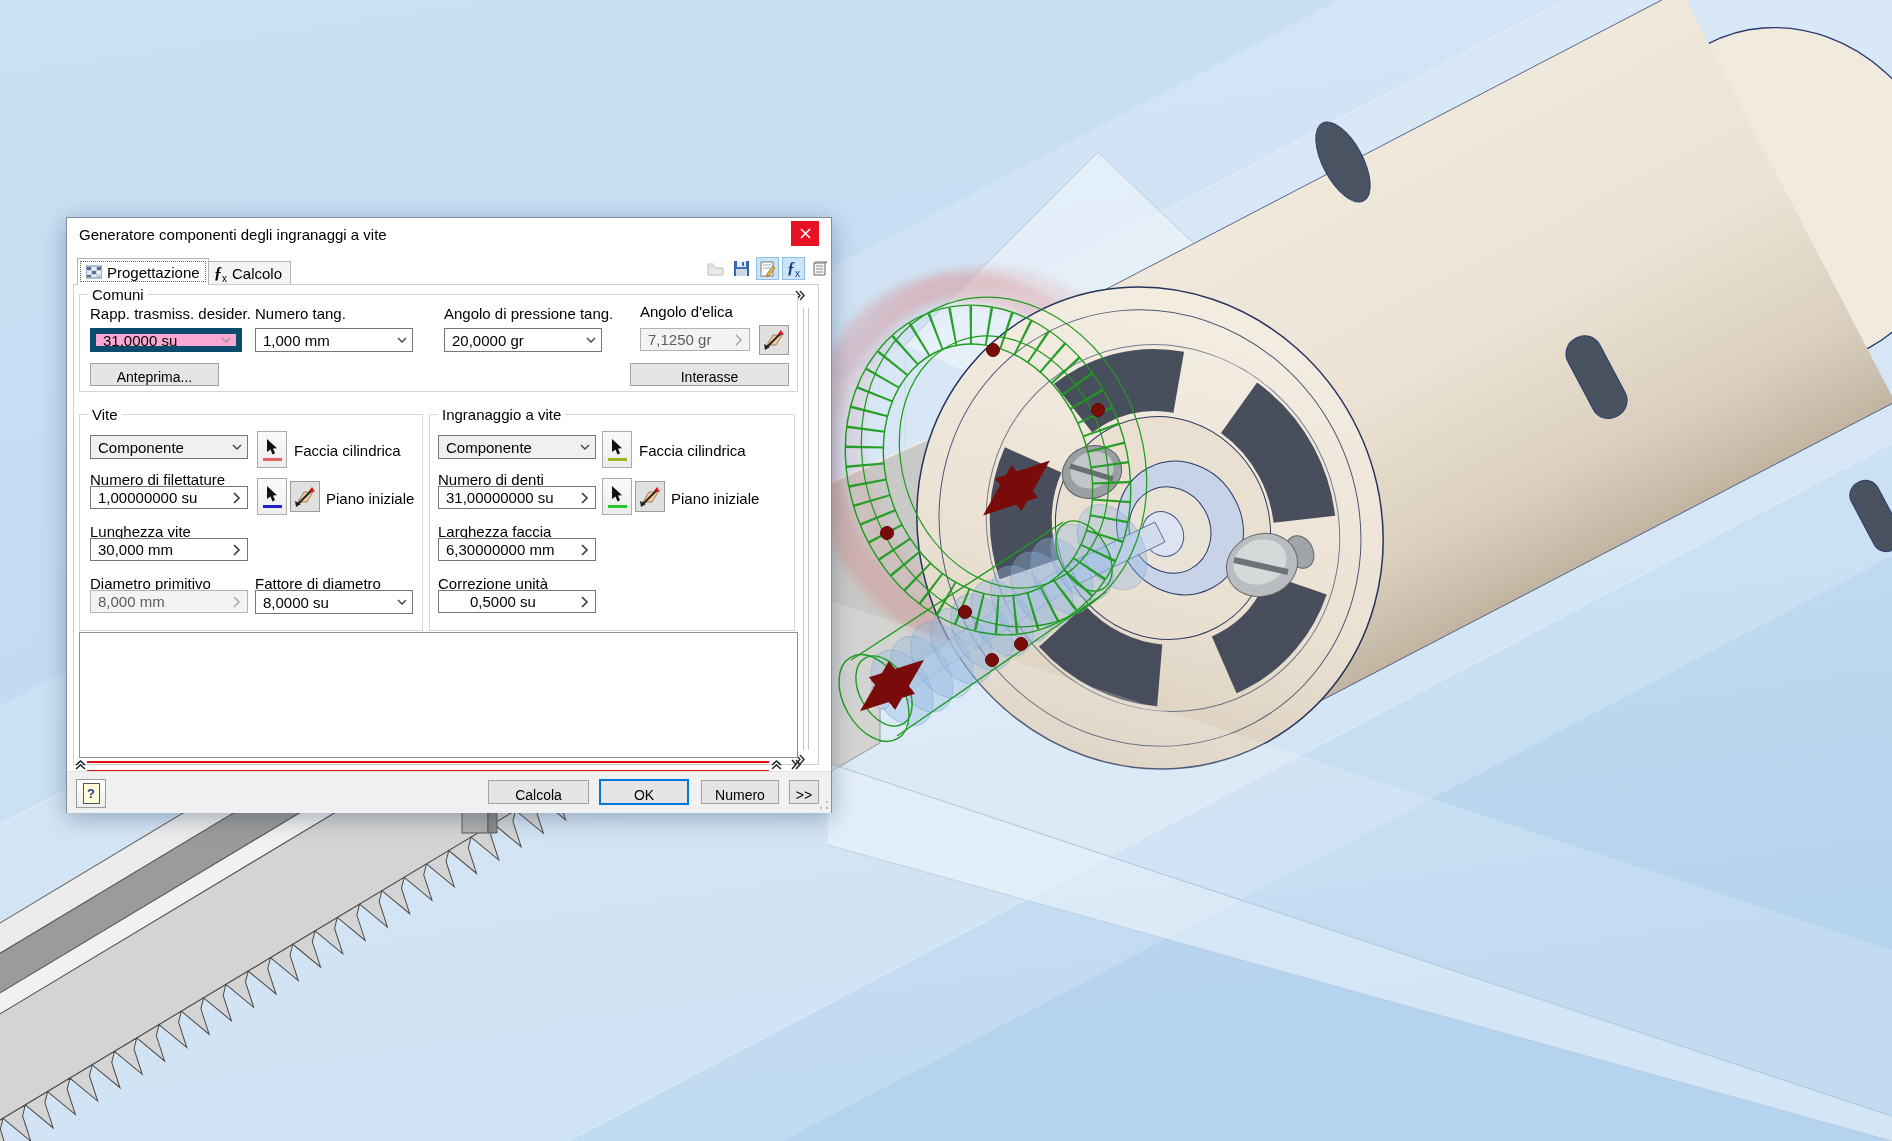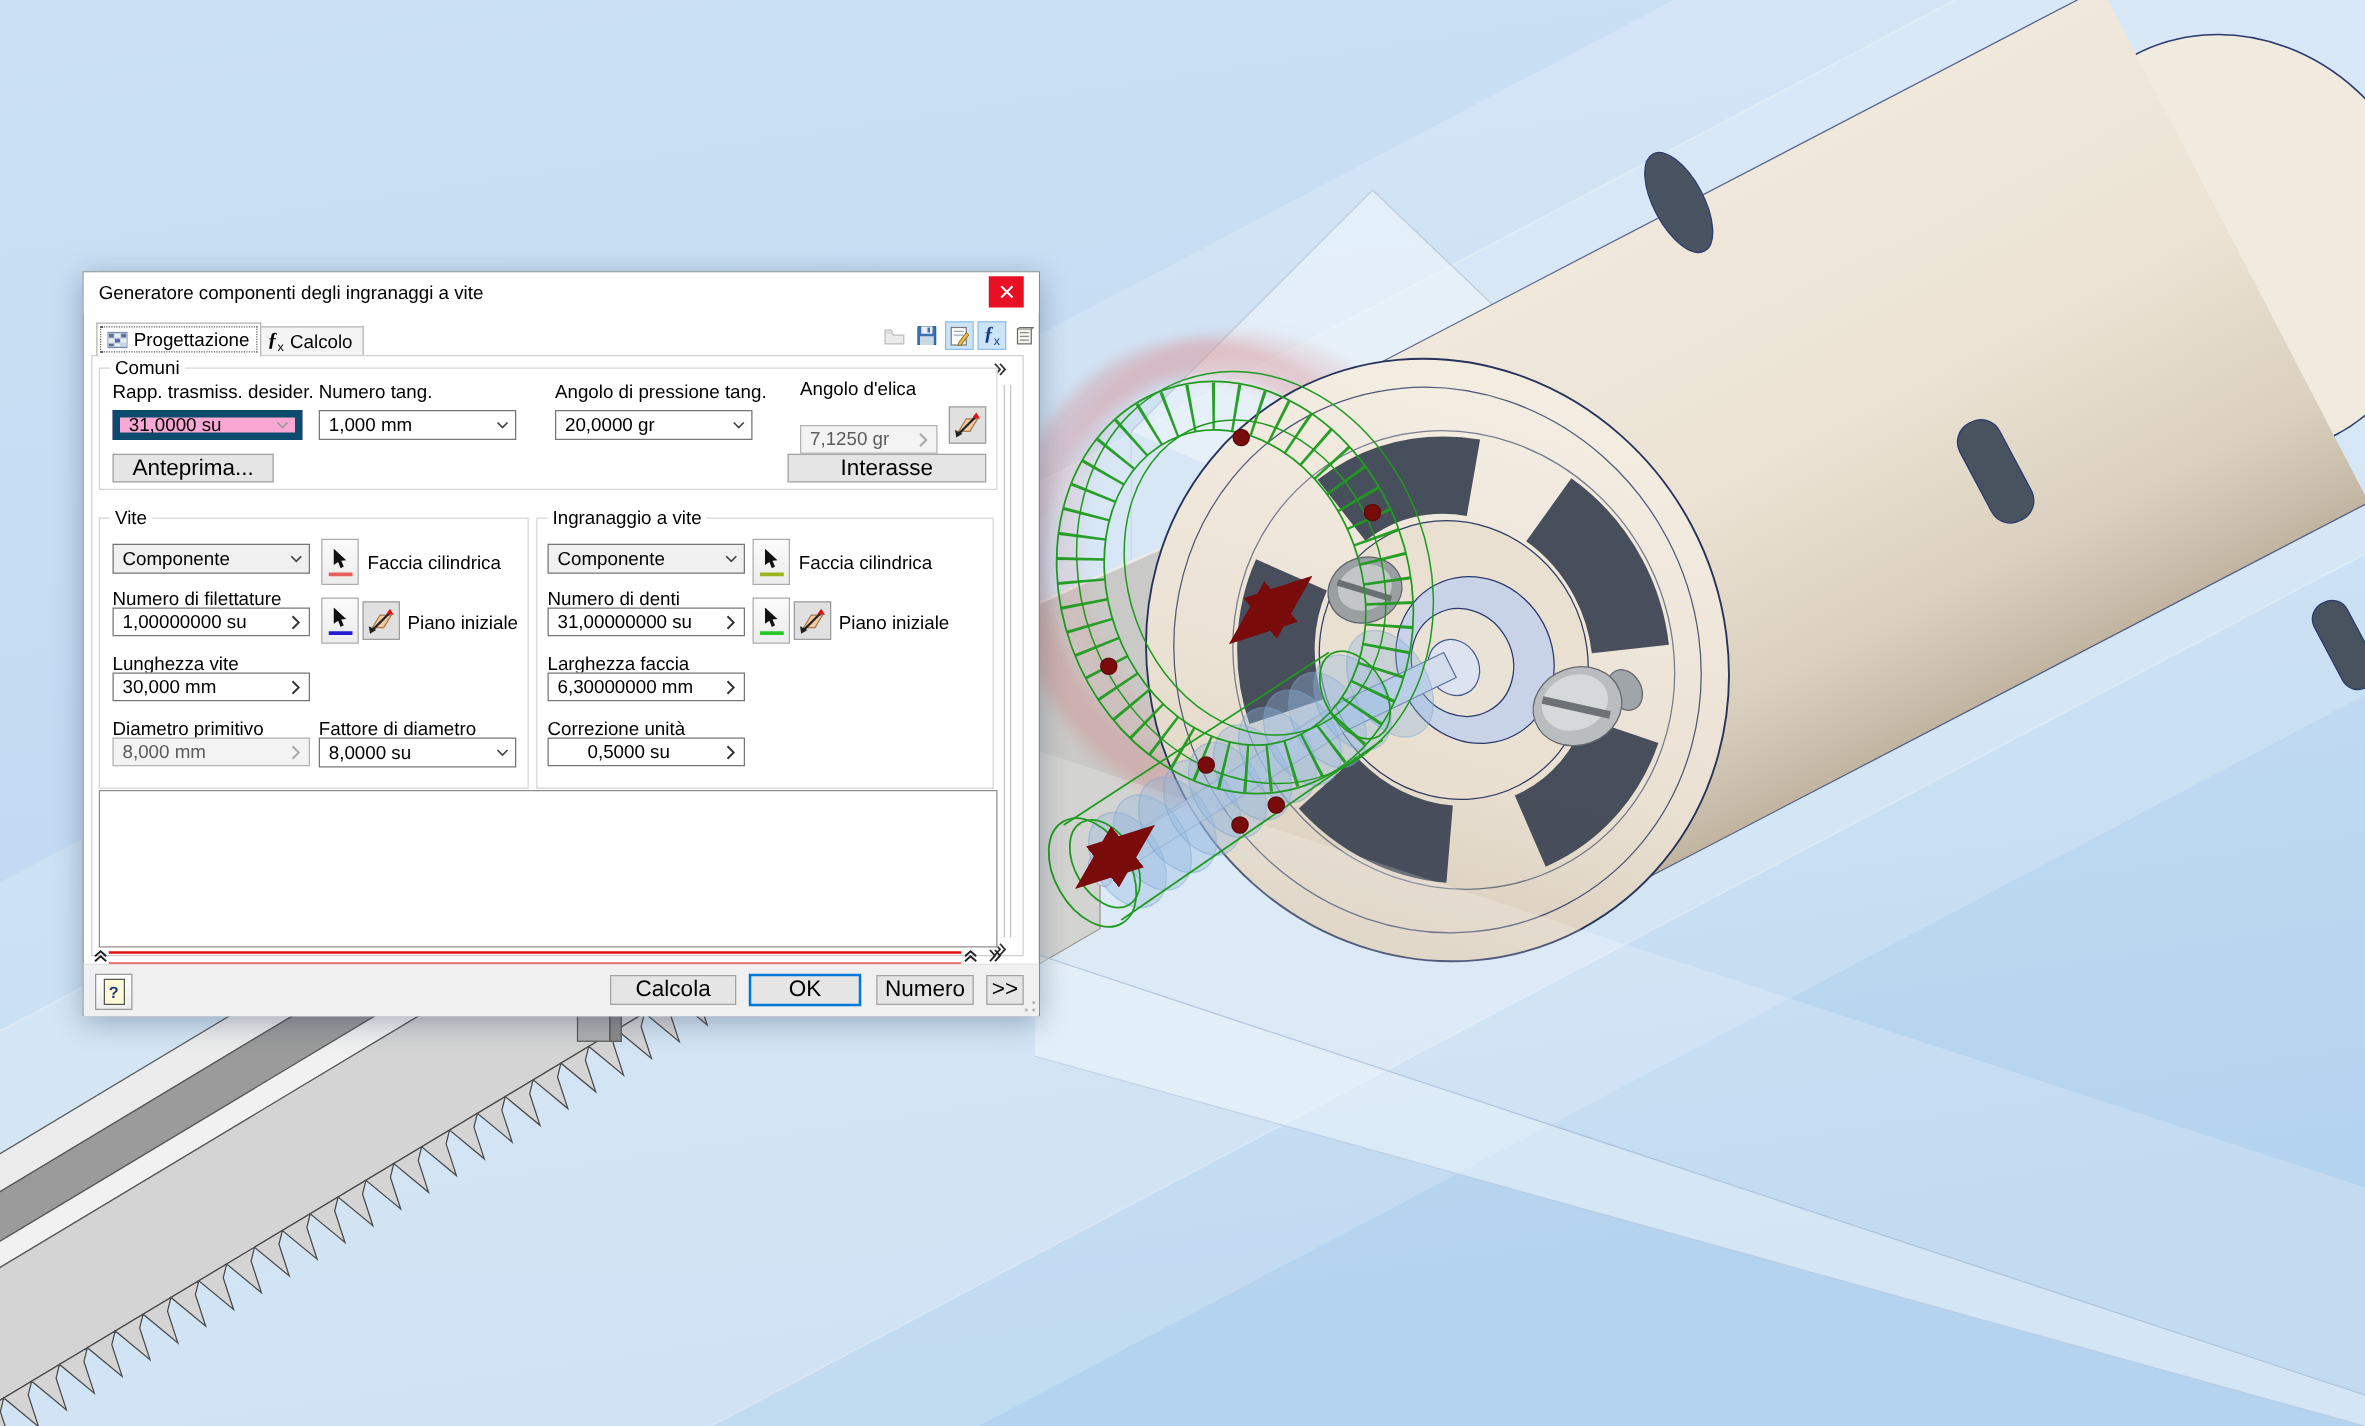--- a/index.html
+++ b/index.html
@@ -35,22 +35,22 @@
   .fld .val{padding-left:7px;flex:1;white-space:nowrap;overflow:hidden;}
   .fld .spin{width:20px;align-self:stretch;display:flex;align-items:center;justify-content:center;}
   .fld.dis{background:#f3f3f3;border-color:#b3b3b3;color:#5c5c5c;}
   .combo{position:absolute;height:24px;background:#fff;border:1px solid #767676;display:flex;
          align-items:center;box-sizing:border-box;}
   .combo .val{padding-left:7px;flex:1;white-space:nowrap;}
   .combo .dd{width:20px;display:flex;align-items:center;justify-content:center;align-self:stretch;}
   .combo.gray{background:#f0f0f0;}
   .combo.focus{border:6px solid #0c4a6e;background:#f9a8d4;}
 
-  .btn{position:absolute;background:#e5e5e5;border:1px solid #a3a3a3;display:flex;align-items:flex-start;
-       justify-content:center;font-size:18px;box-sizing:border-box;height:24px;}
+  .btn{position:absolute;background:#e5e5e5;border:1px solid #a3a3a3;display:flex;align-items:flex-end;
+       justify-content:center;font-size:14px;box-sizing:border-box;height:24px;}
   .btn.default{border:2px solid #0078d7;}
   .selbtn{position:absolute;width:30px;height:37px;background:linear-gradient(#fbfbfb,#ececec);
           border:1px solid #ababab;display:flex;flex-direction:column;align-items:center;
           justify-content:center;gap:3px;box-sizing:border-box;}
   .selbtn .bar{width:19px;height:3px;}
   .planebtn{position:absolute;width:30px;height:31px;background:#e0e0e0;border:1px solid #9d9d9d;
             display:flex;align-items:center;justify-content:center;box-sizing:border-box;}
 
   #msgbox{position:absolute;left:12px;top:414px;width:717px;height:124px;background:#fff;
           border:1px solid #8f8f8f;}
@@ -344,21 +344,21 @@
           </span>
       </div>
       <div class="combo" style="left:364px;top:33px;width:158px;">
         <span class="val">20,0000 gr</span>
         <span class="dd">
           <svg width="10" height="6">
               <path d="M1,1 L5,5 L9,1" stroke="#444" fill="none" stroke-width="1.4"></path>
             </svg>
           </span>
       </div>
-      <div class="fld dis" style="left:560px;top:45px;width:110px;">
+      <div class="fld dis" style="left:560px;top:33px;width:110px;">
         <span class="val">7,1250 gr</span>
         <span class="spin">
           <svg width="8" height="12">
               <path d="M1,1 L6,6 L1,11" stroke="#a8a8a8" fill="none" stroke-width="1.5"></path>
             </svg>
           </span>
       </div>
       <div class="planebtn" style="left:679px;top:30px;width:30px;height:30px;">
         <svg width="22" height="22">
           <polygon points="4,16 10,6 19,6 13,16" fill="#f2c9a0" stroke="#a77a4a"></polygon>

